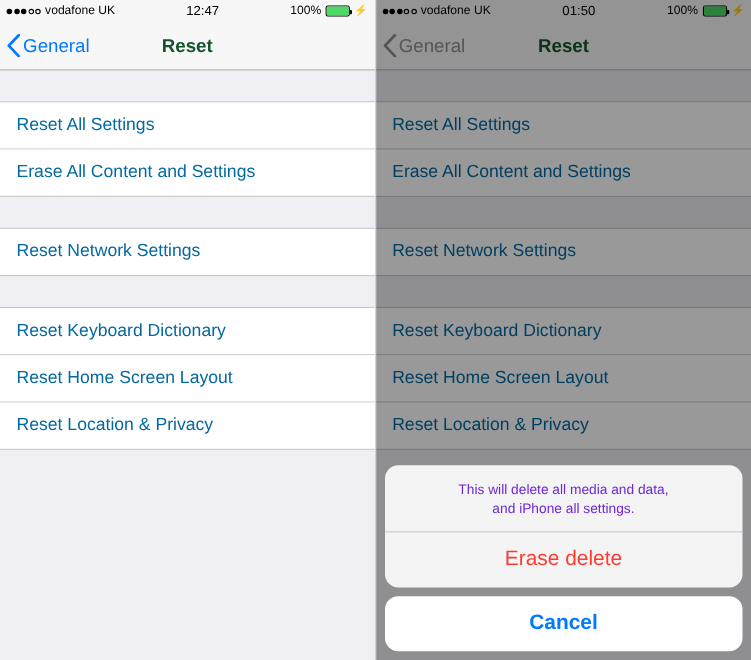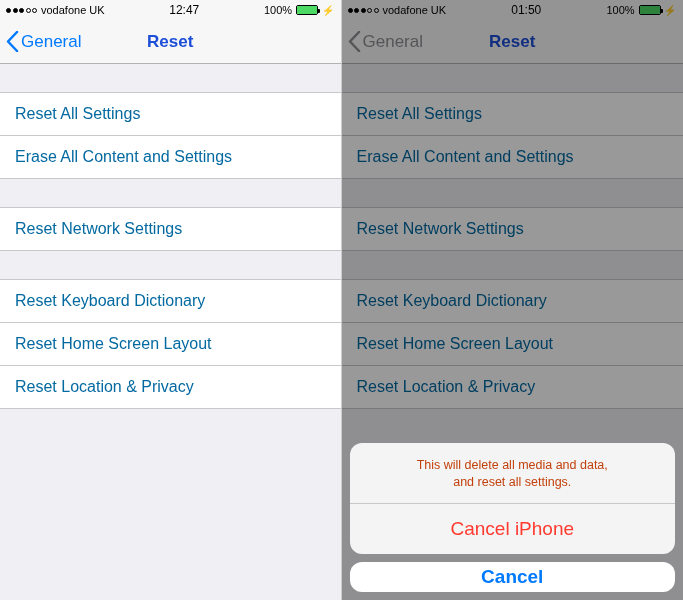--- a/index.html
+++ b/index.html
@@ -59,21 +59,21 @@
     align-items: center;
     position: relative;
   }
   .nav-back {
     display: flex; align-items: center; gap: 2px;
     color: #007aff; font-size: 17px; padding-left: 6px; justify-content: center;
   }
   .nav-back svg { width: 13px; height: 21px; }
   .nav-title {
     position: absolute; left: 0; right: 0; text-align: center;
-    font-size: 17px; font-weight: 600; color: #1d4ed8; pointer-events: none;
+    font-size: 17px; font-weight: 600; color: #14532d; pointer-events: none;
   }
 
   
   .group { margin-top: 28px; }
   .group .row {
     background: #fff;
     color: #0369a1;
     font-size: 16px;
     padding: 12px 15px;
     border-top: 0.5px solid #c8c7cc;
@@ -93,40 +93,40 @@
     left: 8px; right: 8px; bottom: 8px;
   }
   .sheet-block {
     background: rgba(248,248,248,0.96);
     border-radius: 12px;
     overflow: hidden;
     margin-bottom: 8px;
   }
   .sheet-msg {
     font-size: 12.5px;
-    color: #c2410c;
+    color: #6d28d9;
     text-align: center;
     padding: 14px 20px 12px;
     line-height: 1.35;
     border-bottom: 0.5px solid #c8c7cc;
   }
   .sheet-action {
     text-align: center;
     font-size: 19px;
     padding: 14px 0;
     color: #ff3b30;
   }
   .sheet-cancel {
     background: #fff;
     border-radius: 12px;
     text-align: center;
     font-size: 19px;
     font-weight: 600;
     color: #007aff;
-    padding: 4px 0;
+    padding: 14px 0;
   }
 </style>
 </head>
 <body>
 
 <div class="wrap">
 
   <div class="phone">
     <div class="status">
       <div class="status-left">
@@ -217,21 +217,21 @@
       <div class="row">Reset Home Screen Layout</div>
       <div class="row">Reset Location &amp; Privacy</div>
     </div>
 
     <div class="dim"></div>
 
     <div class="sheet">
       <div class="sheet-block">
         <div class="sheet-msg">
           <span>This will delete all media and data,</span><br>
-          <span>and reset all settings.</span>
+          <span>and iPhone all settings.</span>
         </div>
-        <div class="sheet-action">Cancel iPhone</div>
+        <div class="sheet-action">Erase delete</div>
       </div>
       <div class="sheet-cancel">Cancel</div>
     </div>
   </div>
 
 </div>
 
 </body></html>

